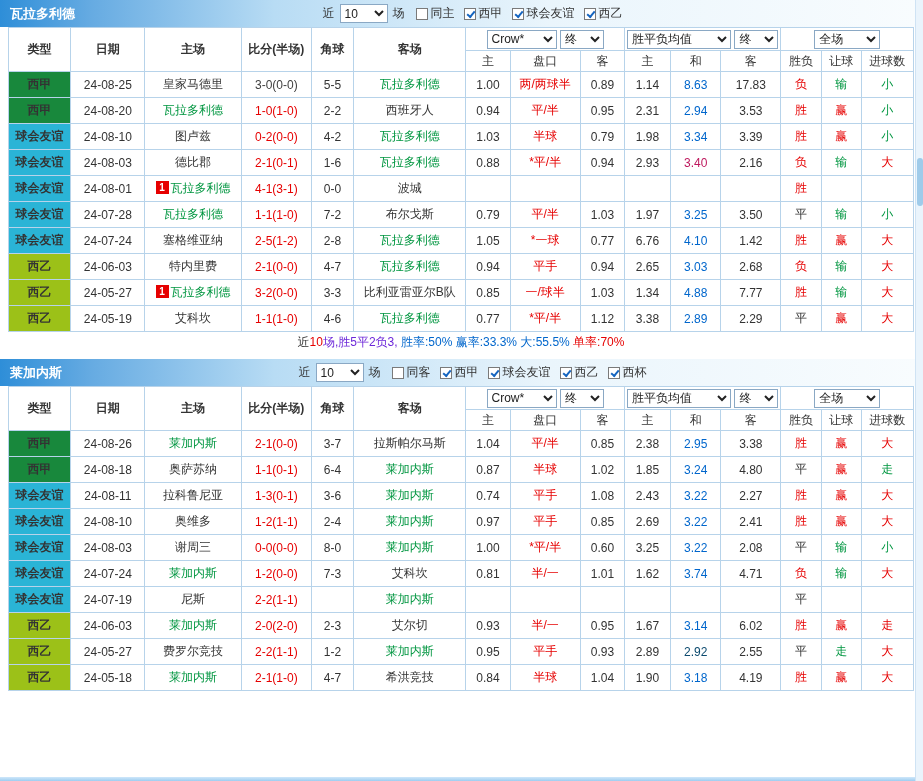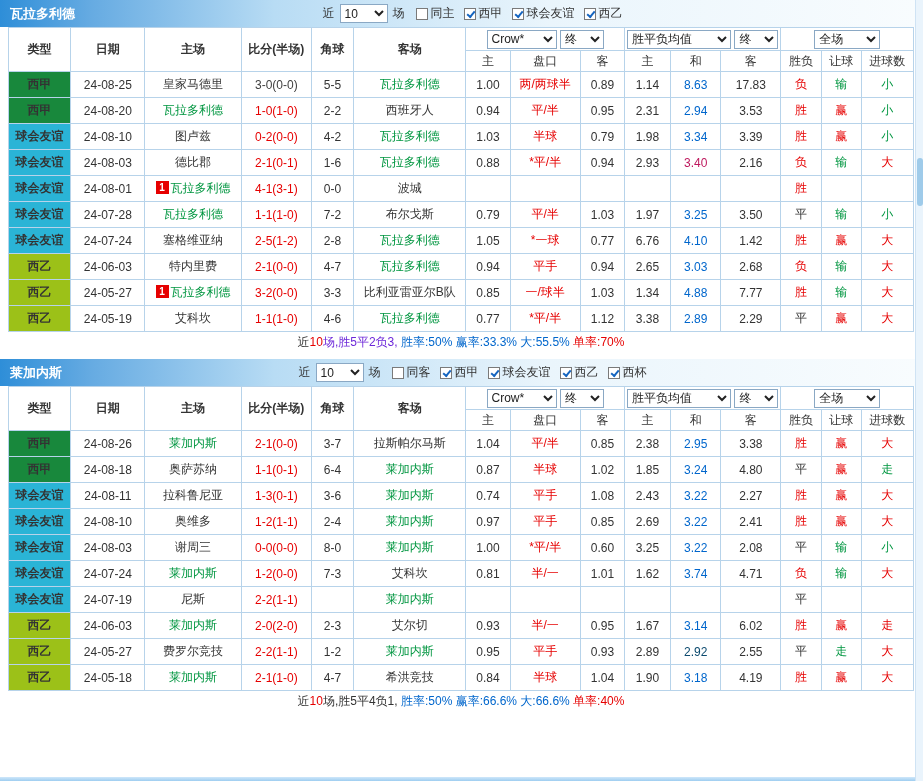--- a/index.html
+++ b/index.html
@@ -551,20 +551,19 @@
             <td>1.04</td>
             <td>1.90</td>
             <td style="color: rgb(0, 102, 204);">3.18</td>
             <td>4.19</td>
             <td style="color: rgb(230, 0, 0);">胜</td>
             <td style="color: rgb(230, 0, 0);">赢</td>
             <td style="color: rgb(230, 0, 0);">大</td>
           </tr>
         </tbody>
     </table>
-    <div class="section-footer"><span style="color: rgb(51, 51, 51);">近</span><span style="color: rgb(230, 0, 0);">10</span><span style="color: rgb(51, 51, 51);">场,胜5平4负1, </span><span style="color: rgb(0, 102, 204);">胜率:50% </span><span style="color: rgb(0, 102, 204);">赢率:66.6% </span><span style="color: rgb(0, 102, 204);">大:66.6% </span><span style="color: rgb(230, 0, 0);">单率:40%</span></div>
   </div>
 
   <div class="scrollbar">
     <div class="scroll-thumb"></div>
   </div>
   <div class="bottom-strip"></div>
 </div>
 
 </body></html>

